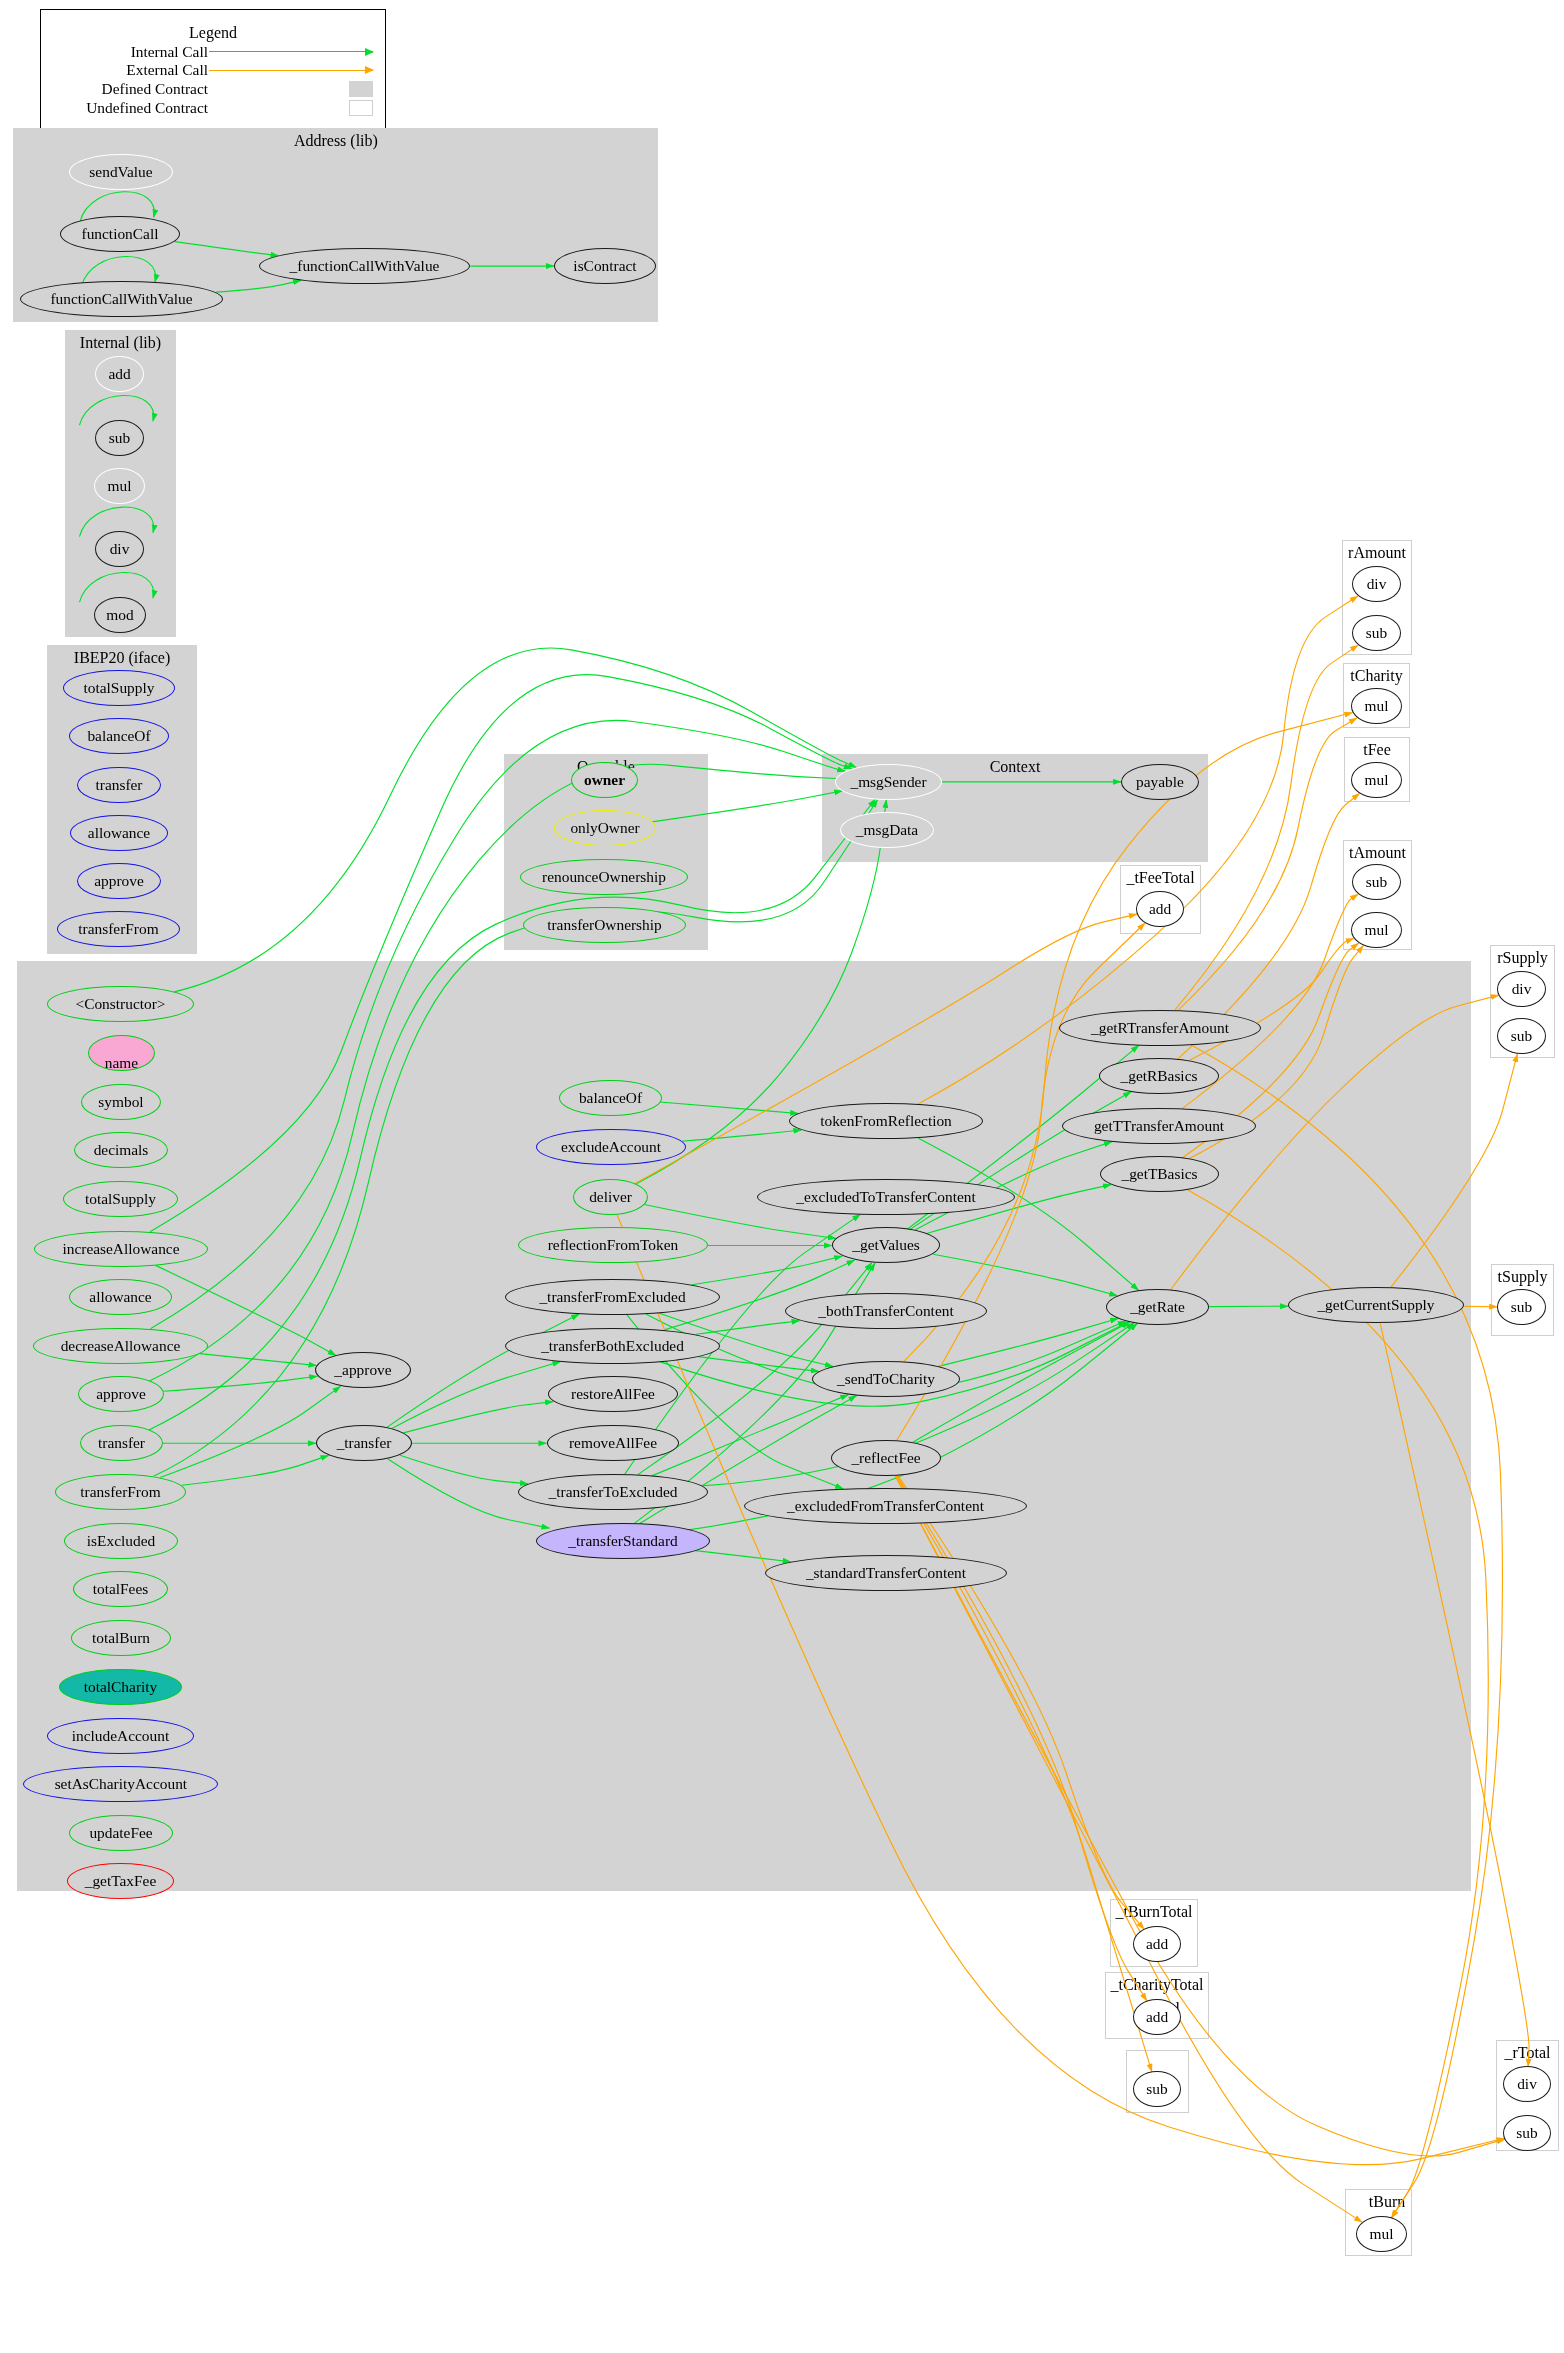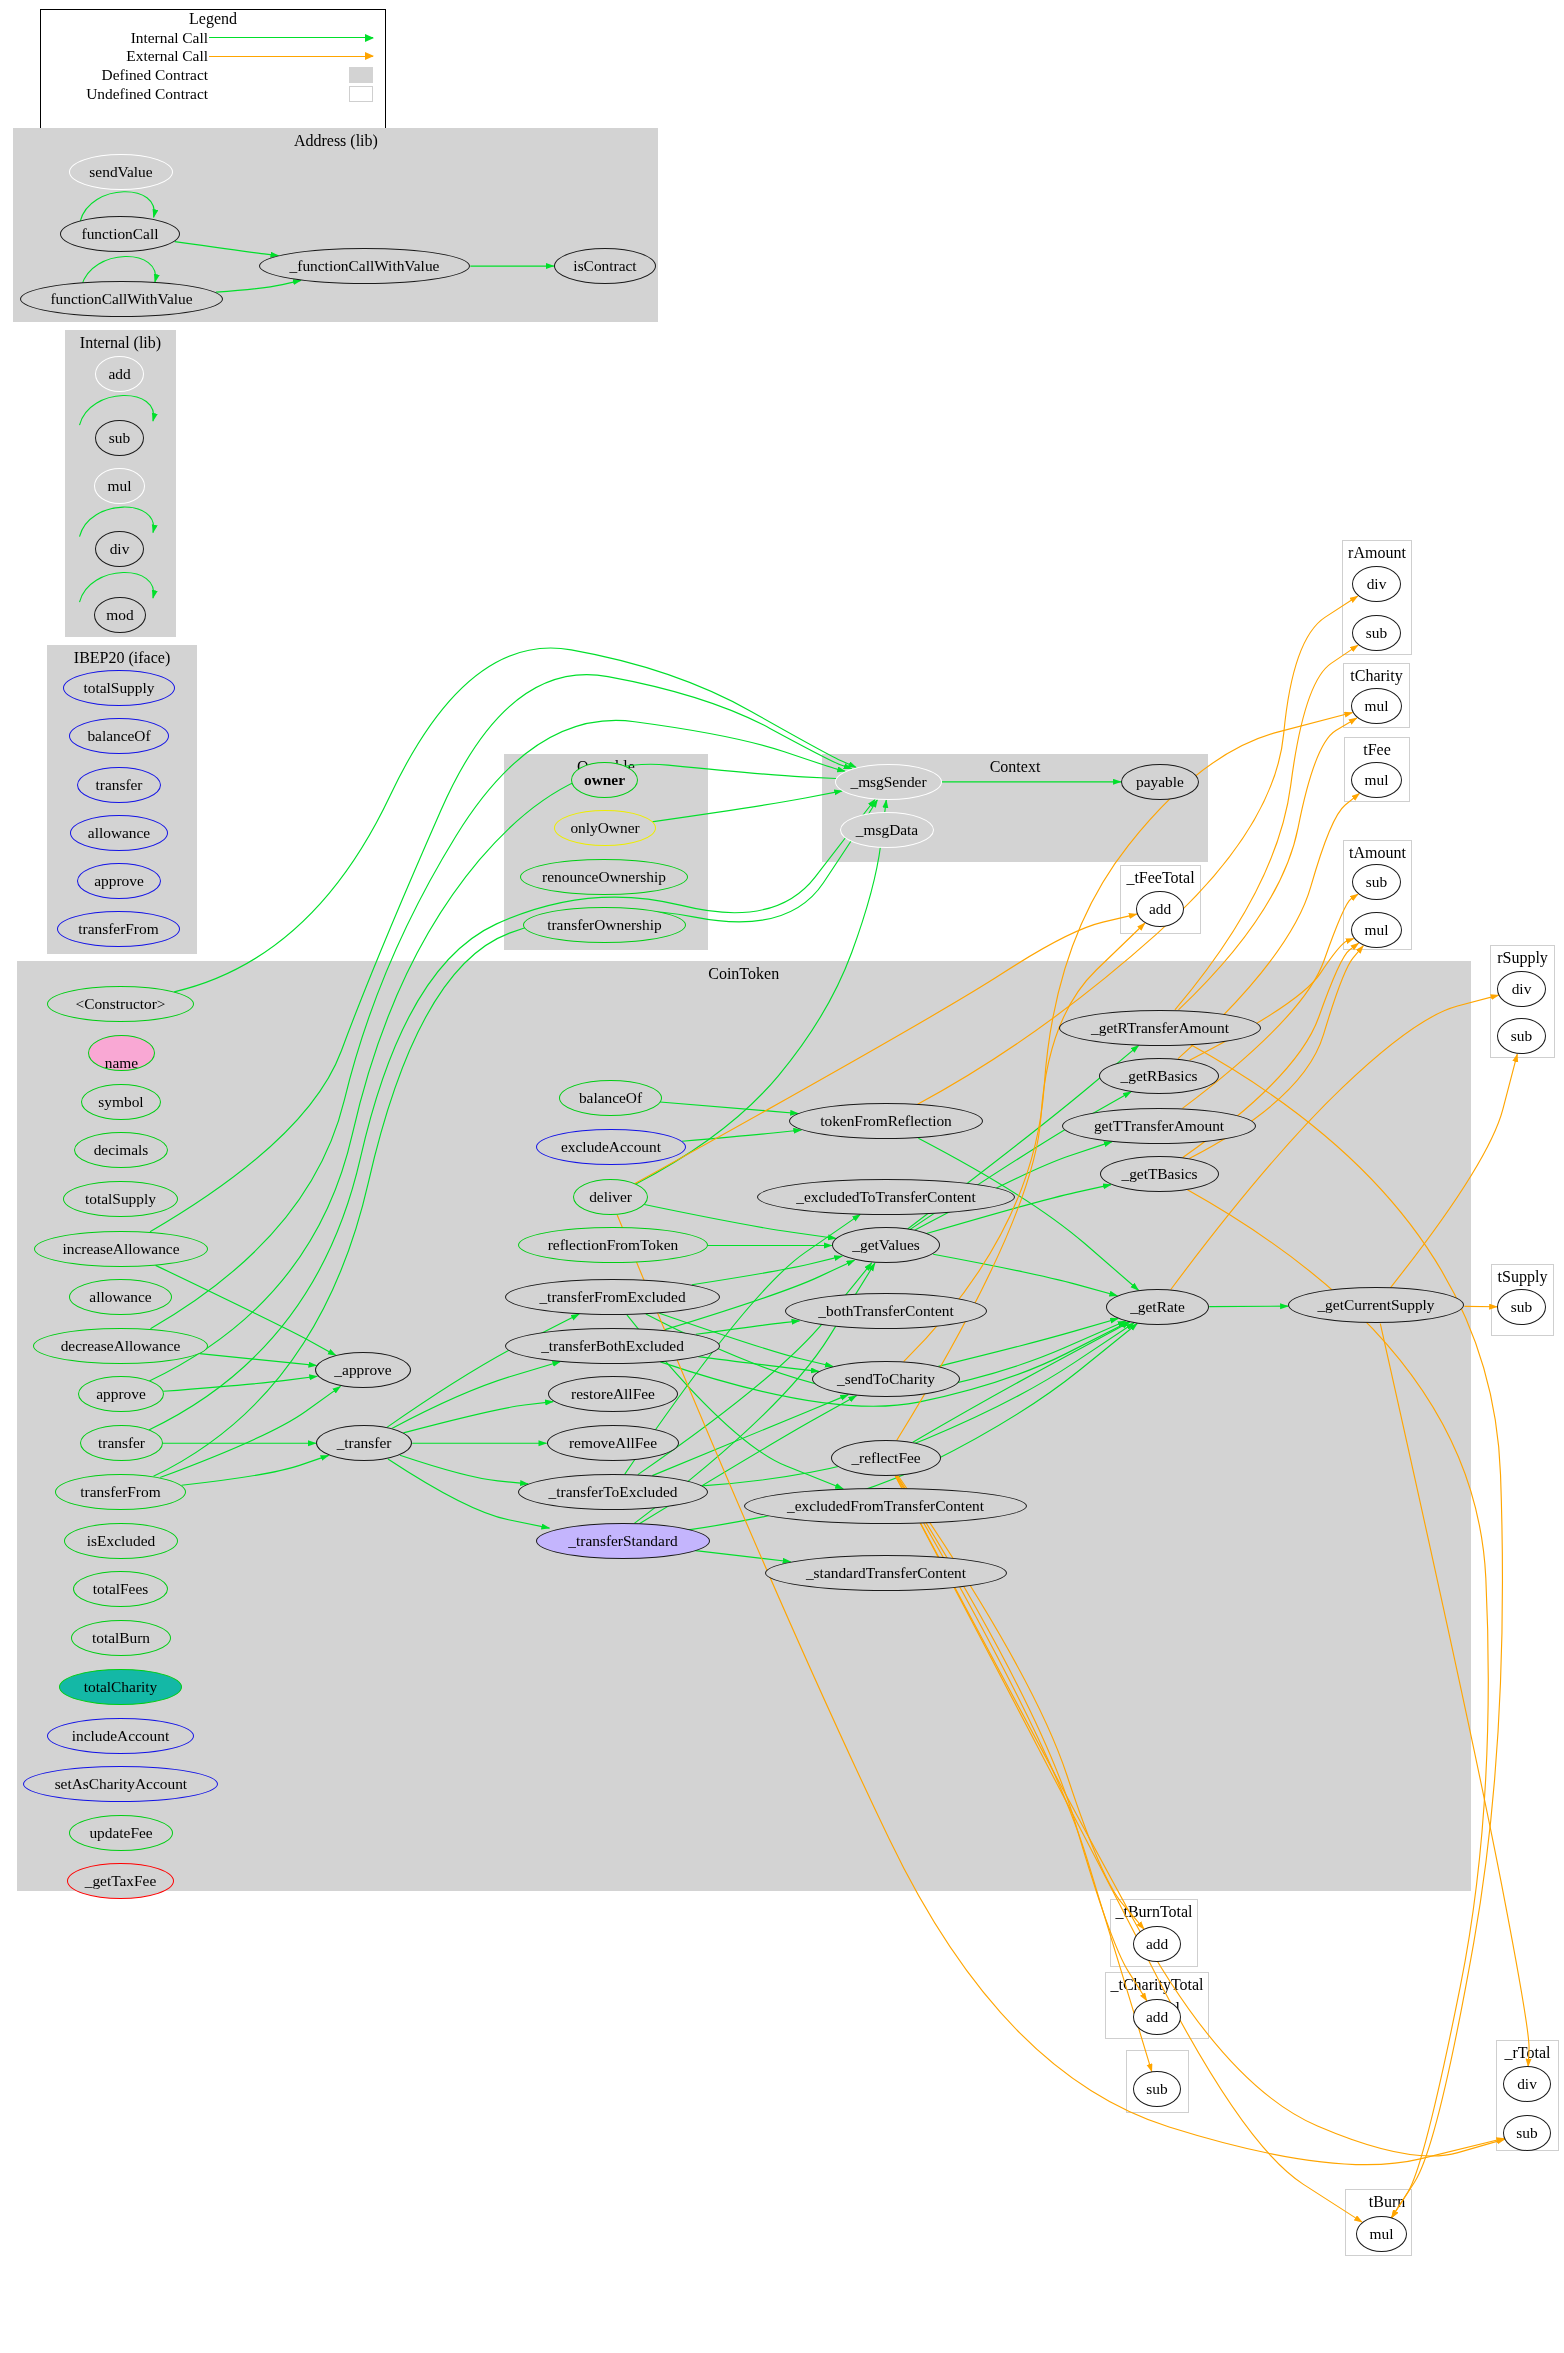--- a/index.html
+++ b/index.html
@@ -6,21 +6,21 @@
   #canvas{position:relative;width:1564px;height:2354px;background:#ffffff;overflow:hidden;
           font-family:"Liberation Serif","DejaVu Serif",serif;color:#000;}
   .cluster{position:absolute;box-sizing:border-box;}
   .cluster.defined{background:#d3d3d3;}
   .cluster.undefined{background:#ffffff;border:0.7px solid #cfcfcf;}
   .cluster-label{position:absolute;text-align:center;font-size:16px;white-space:nowrap;}
   .node{position:absolute;border-radius:50%;display:flex;align-items:center;justify-content:center;
         box-sizing:border-box;white-space:nowrap;font-size:15.4px;line-height:1;}
   #edges{position:absolute;left:0;top:0;pointer-events:none;}
   #legend{position:absolute;background:#fff;border:0.7px solid #000;box-sizing:border-box;}
-  #legend .legend-title{text-align:center;font-size:16px;margin-top:0;}
+  #legend .legend-title{text-align:center;font-size:16px;margin-top:14px;}
   .legend-row{display:flex;align-items:center;height:18.7px;padding:0 12px 0 0;}
   .legend-row .lbl{width:167px;text-align:right;font-size:15.4px;}
   .legend-row .sym{flex:1;display:flex;align-items:center;justify-content:flex-end;height:100%;}
   .arrow-line{position:relative;width:164px;height:1.3px;}
   .arrow-line .head{position:absolute;right:-0.7px;top:-3.3px;width:0;height:0;
        border-left:9.4px solid;border-top:4px solid transparent;border-bottom:4px solid transparent;}
   .swatch{width:24px;height:16px;box-sizing:border-box;}
 </style>
 </head>
 <body>
@@ -87,21 +87,20 @@
     <div class="cluster-label" style="left: 1110px; top: 1903px; width: 88px;">_tBurnTotal</div>
     <div class="cluster undefined" style="left: 1105px; top: 1972px; width: 104px; height: 67px;"></div>
     <div class="cluster-label" style="left: 1105px; top: 1976px; width: 104px;">_tCharityTotal</div>
     <div class="cluster undefined" style="left: 1126px; top: 2050px; width: 63px; height: 63px;"></div>
     <div class="cluster-label" style="left: 1126px; top: 2000px; width: 63px;">_tTotal</div>
     <div class="cluster undefined" style="left: 1496px; top: 2040px; width: 63px; height: 111px;"></div>
     <div class="cluster-label" style="left: 1496px; top: 2044px; width: 63px;">_rTotal</div>
     <div class="cluster undefined" style="left: 1345px; top: 2189px; width: 67px; height: 67px;"></div>
     <div class="cluster-label" style="left: 1345px; top: 2193px; width: 84px;">tBurn</div>
     <div class="cluster defined" style="left: 16.7px; top: 961px; width: 1454px; height: 930px;"></div>
-    <div class="cluster-label" style="left: 16.7px; top: 965px; width: 1454px;">CoinToken</div>
     <svg id="edges" width="1564" height="2354" viewBox="0 0 2341 3523">
       <defs>
         <marker id="ah-i" markerUnits="userSpaceOnUse" markerWidth="14" markerHeight="10" refX="12" refY="4.5" orient="auto">
           <path d="M0,0 L13,4.5 L0,9 Z" fill="#00DF2B"></path>
         </marker>
         <marker id="ah-e" markerUnits="userSpaceOnUse" markerWidth="14" markerHeight="10" refX="12" refY="4.5" orient="auto">
           <path d="M0,0 L13,4.5 L0,9 Z" fill="#FFA500"></path>
         </marker>
       </defs>
       <path d="M 120 331 C 135 273, 242 273, 230 325" fill="none" stroke="#00DF2B" stroke-width="1.7" marker-end="url(#ah-i)"></path>

